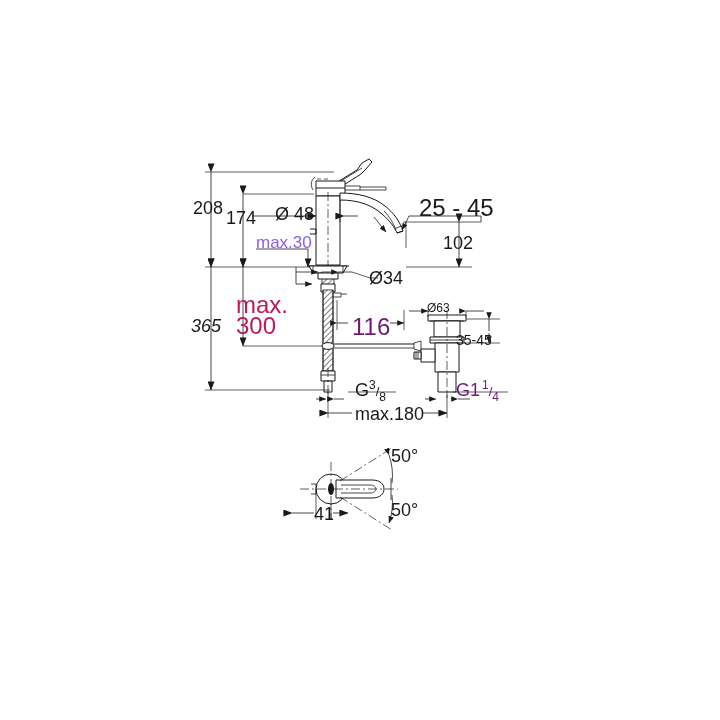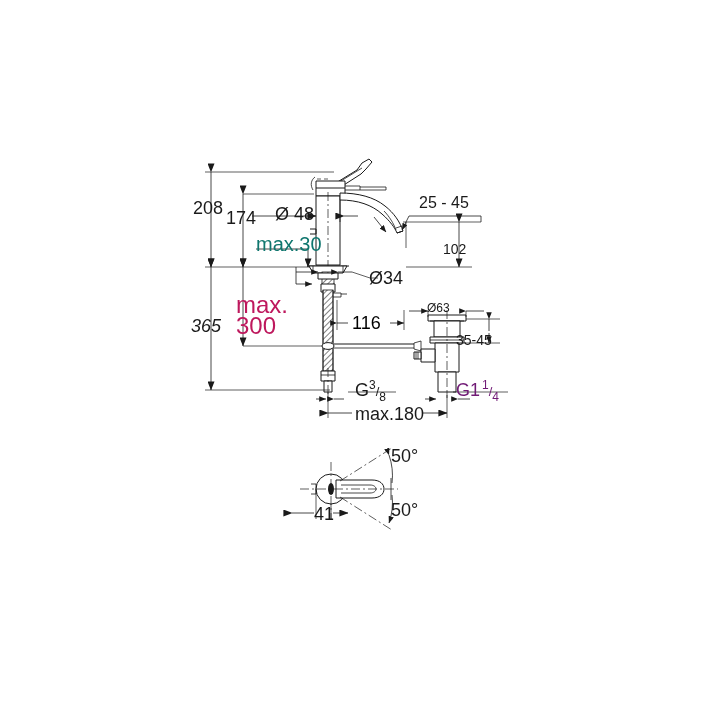--- a/index.html
+++ b/index.html
@@ -264,38 +264,38 @@
     </g>
 
   </svg>
 
   <div class="labels">
 
     <div style="position:absolute; left:193px; top:198px; font-size:18px; color:#1a1a1a;">208</div>
 
     <div style="position:absolute; left:226px; top:208px; font-size:18px; color:#1a1a1a;">174</div>
 
-    <div style="position:absolute; left:256px; top:233px; font-size:20px; color:#0f766e;">max.30</div>
+    <div style="position:absolute; left:256px; top:233px; font-size:17px; color:#8b5cf6;">max.30</div>
 
     <div style="position:absolute; left:275px; top:204px; font-size:18px; color:#1a1a1a;">Ø 48</div>
 
     <div style="position:absolute; left:369px; top:268px; font-size:18px; color:#1a1a1a;">Ø34</div>
 
-    <div style="position:absolute; left:419px; top:194px; font-size:16px; color:#1a1a1a;">25 - 45</div>
-
-    <div style="position:absolute; left:443px; top:233px; font-size:14px; color:#1a1a1a;margin-top:8px;">102</div>
+    <div style="position:absolute; left:419px; top:194px; font-size:24px; color:#1a1a1a;">25 - 45</div>
+
+    <div style="position:absolute; left:443px; top:233px; font-size:18px; color:#1a1a1a;">102</div>
 
     <div style="position:absolute; left:191px; top:316px; font-size:18px; color:#1a1a1a;font-style:italic;">365</div>
 
     <div style="position:absolute; left:236px; top:294px; font-size:24px; color:#be185d; line-height:21px;">
       <div>max.</div>
       <div>300</div>
     </div>
 
-    <div style="position:absolute; left:352px; top:313px; font-size:18px; color:#000000;">116</div>
+    <div style="position:absolute; left:352px; top:313px; font-size:24px; color:#701a75;">116</div>
 
     <div style="position:absolute; left:427px; top:301px; font-size:12px; color:#1a1a1a;">Ø63</div>
 
     <div style="position:absolute; left:456px; top:332px; font-size:14px; color:#1a1a1a;">35-45</div>
 
     <div style="position:absolute; left:355px; top:378px; font-size:18px; color:#1a1a1a; white-space:nowrap;">
       <span>G</span><span style="font-size:12px; vertical-align:super;">3</span><span style="font-size:13px;">/</span><span style="font-size:12px; vertical-align:sub;">8</span>
     </div>
 
     <div style="position:absolute; left:456px; top:378px; font-size:18px; color:#701a75; white-space:nowrap;">

